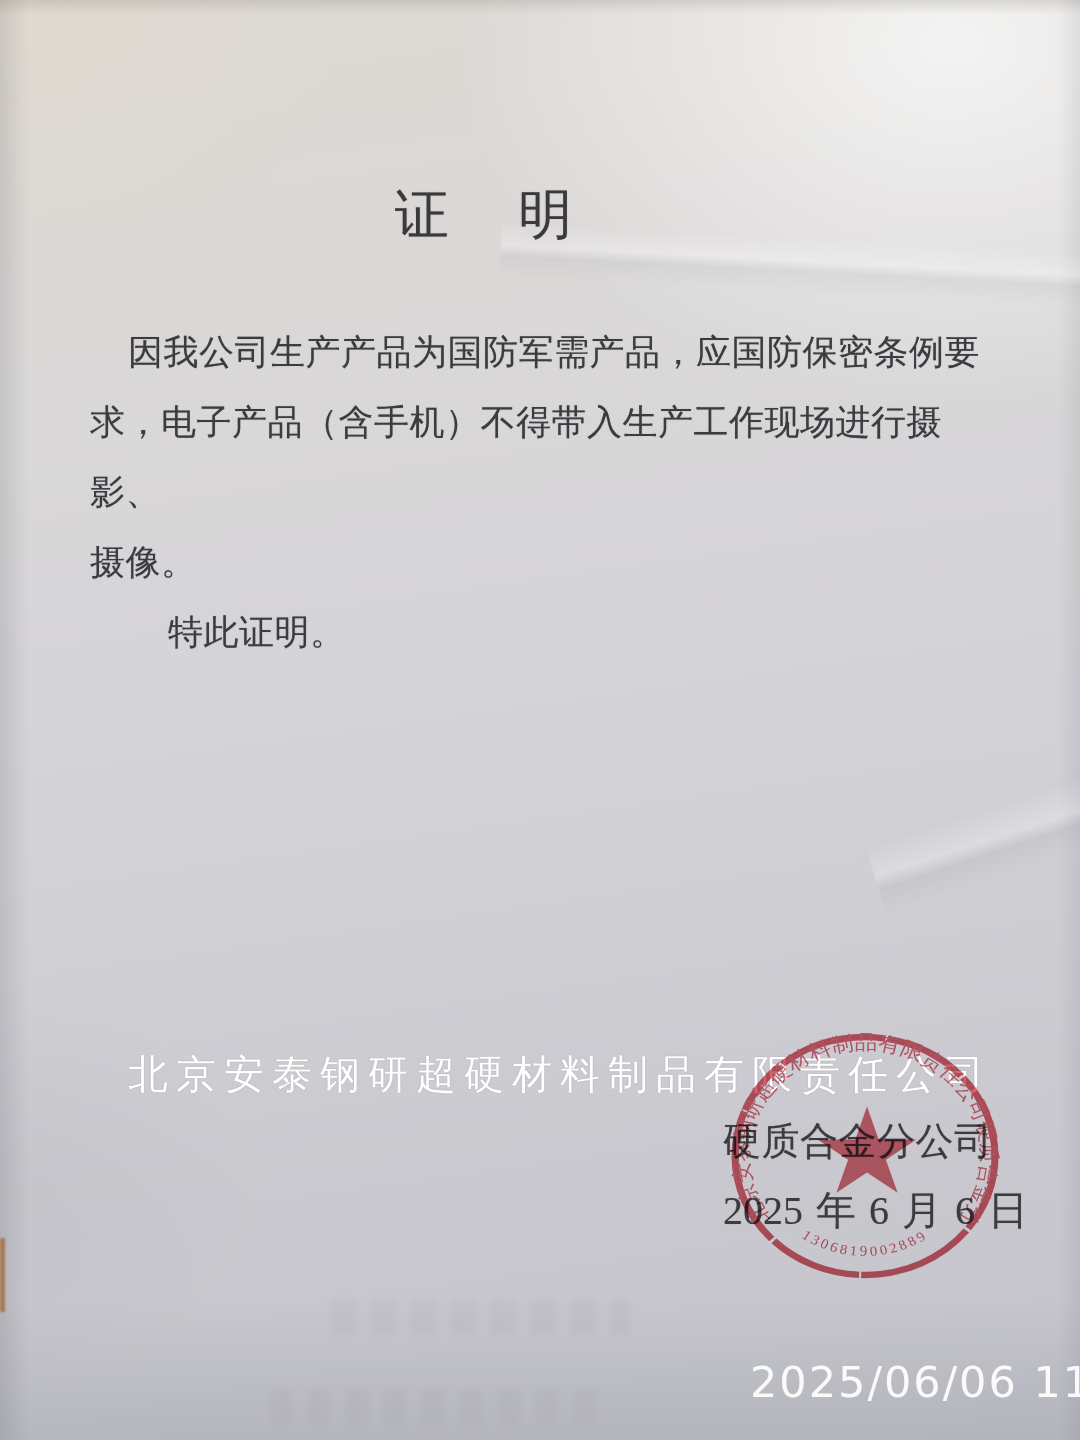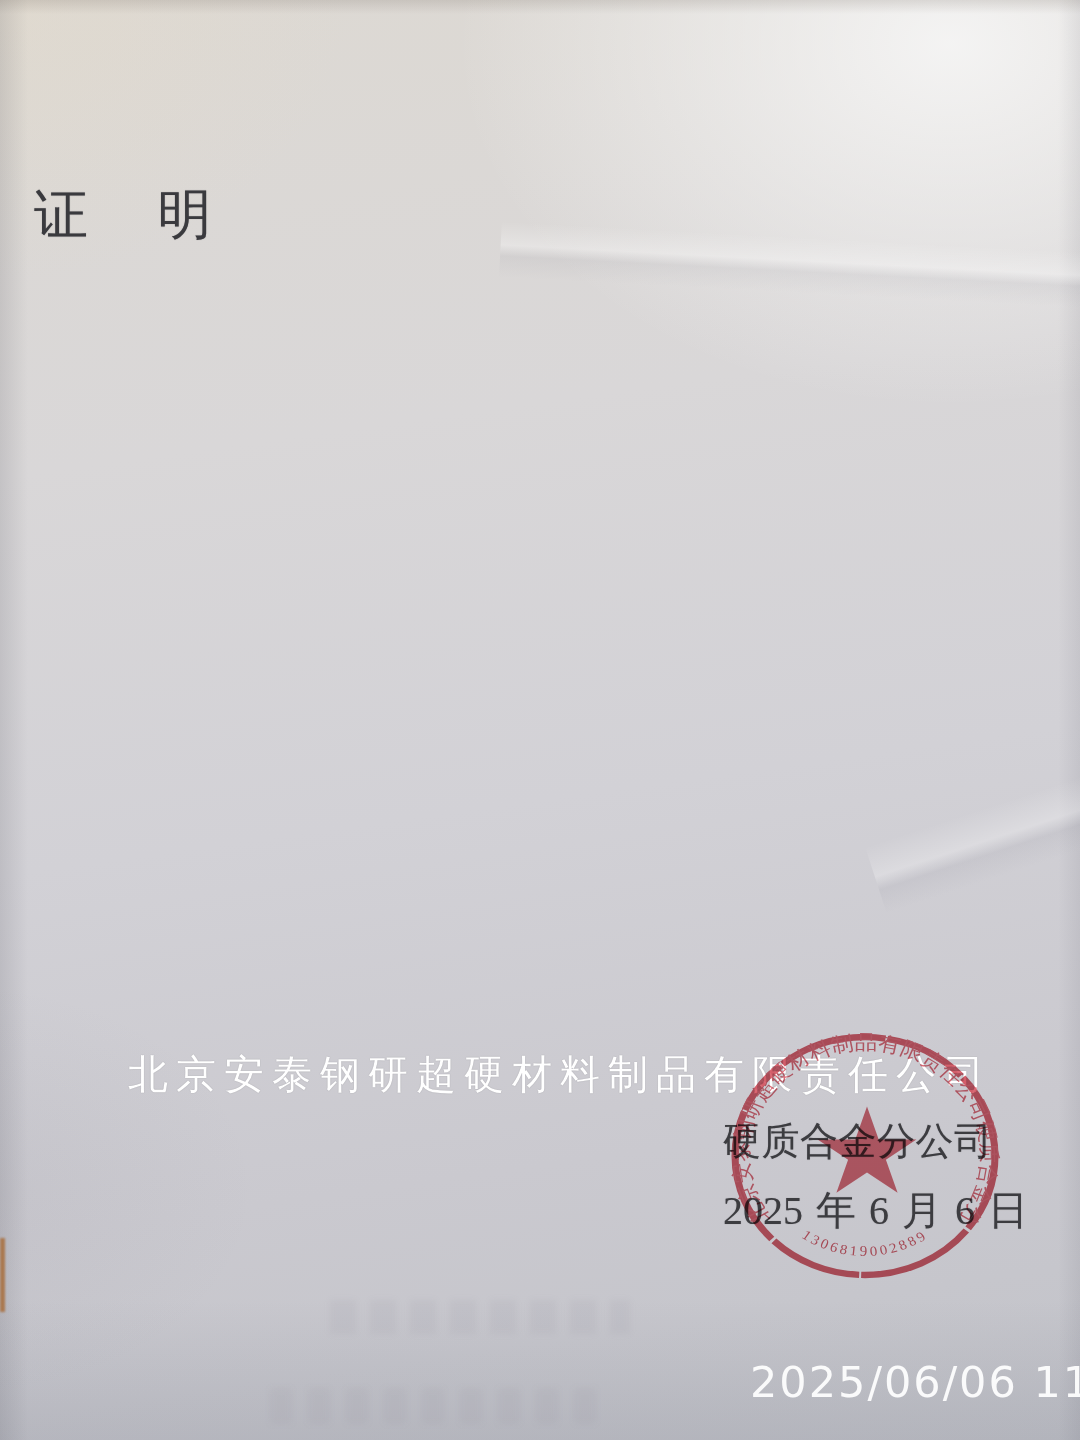--- a/index.html
+++ b/index.html
@@ -28,21 +28,21 @@
   .crease-2{position:absolute;left:870px;top:808px;width:240px;height:70px;
     transform:rotate(-18deg);
     background:linear-gradient(to bottom,rgba(255,255,255,0) 0%,rgba(255,255,255,0.26) 45%,rgba(130,130,145,0.10) 65%,rgba(255,255,255,0) 100%);}
   .crease-3{position:absolute;left:-40px;top:980px;width:300px;height:420px;
     background:radial-gradient(ellipse at 0% 50%,rgba(105,105,120,0.07),rgba(105,105,120,0) 70%);}
   .photo-edge-sliver{position:absolute;left:0;top:1238px;width:5px;height:74px;
     background:#a96f3e;filter:blur(1px);opacity:.85;}
 
   .doc-title{
     position:absolute;left:0;top:180px;width:933px;padding-left:34px;box-sizing:border-box;
-    text-align:left;font-size:54px;line-height:70px;color:#3a3a3e;
+    text-align:center;font-size:54px;line-height:70px;color:#3a3a3e;
     word-spacing:56px;white-space:pre;text-shadow:0 0 1px rgba(58,58,62,.45);
   }
   .doc-body{
     position:absolute;left:90px;top:318px;width:920px;
     font-size:35px;line-height:70px;color:#3c3c40;letter-spacing:.5px;
     text-shadow:0 0 1px rgba(60,60,64,.4);
   }
   .line-indent-1{text-indent:38px;}
   .line-indent-2{text-indent:78px;}
 
@@ -90,20 +90,26 @@
   <div class="edge-shadow-right"></div>
   <div class="edge-shadow-bottom"></div>
   <div class="edge-shadow-top"></div>
   <div class="crease-1"></div>
   <div class="crease-2"></div>
   <div class="crease-3"></div>
   <div class="photo-edge-sliver"></div>
 
   <div class="doc-title">证 明</div>
 
+  <div class="doc-body">
+    <div class="line-indent-1">因我公司生产产品为国防军需产品，应国防保密条例要</div>
+    <div>求，电子产品（含手机）不得带入生产工作现场进行摄影、</div>
+    <div>摄像。</div>
+    <div class="line-indent-2">特此证明。</div>
+  </div>
 
   <div class="company-line">北京安泰钢研超硬材料制品有限责任公司</div>
   <div class="branch-line">硬质合金分公司</div>
   <div class="date-line">2025 年 6 月 6 日</div>
 
   <div class="smudge smudge-1"></div>
   <div class="smudge smudge-2"></div>
 
   <svg class="stamp" viewBox="-150 -140 300 280">
     <g transform="scale(1,0.915)">

